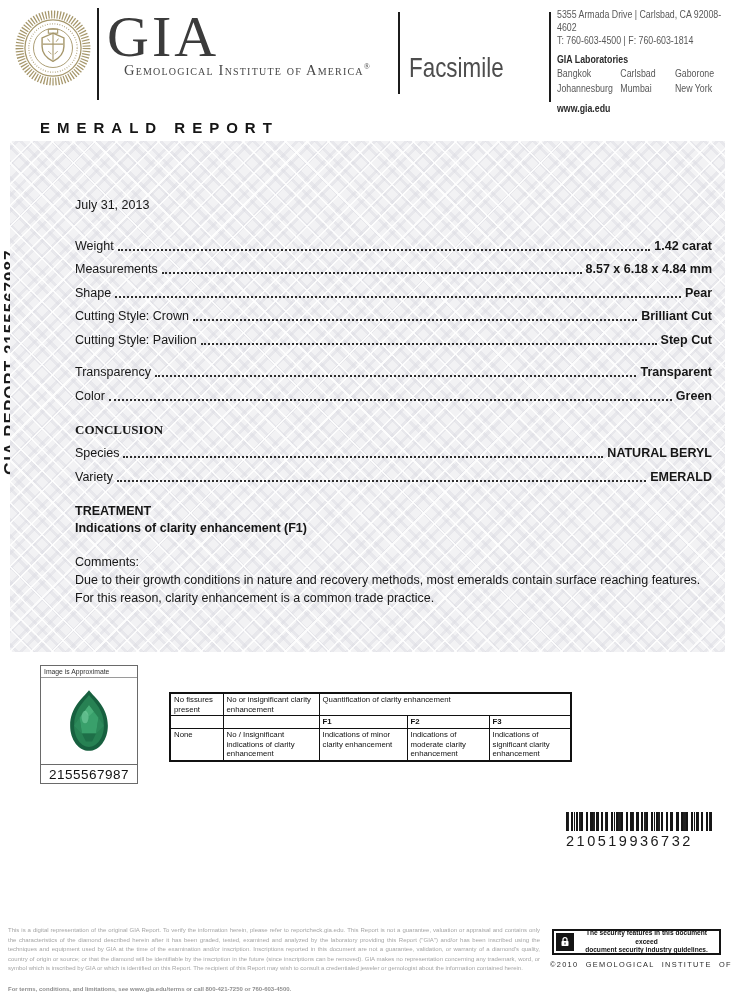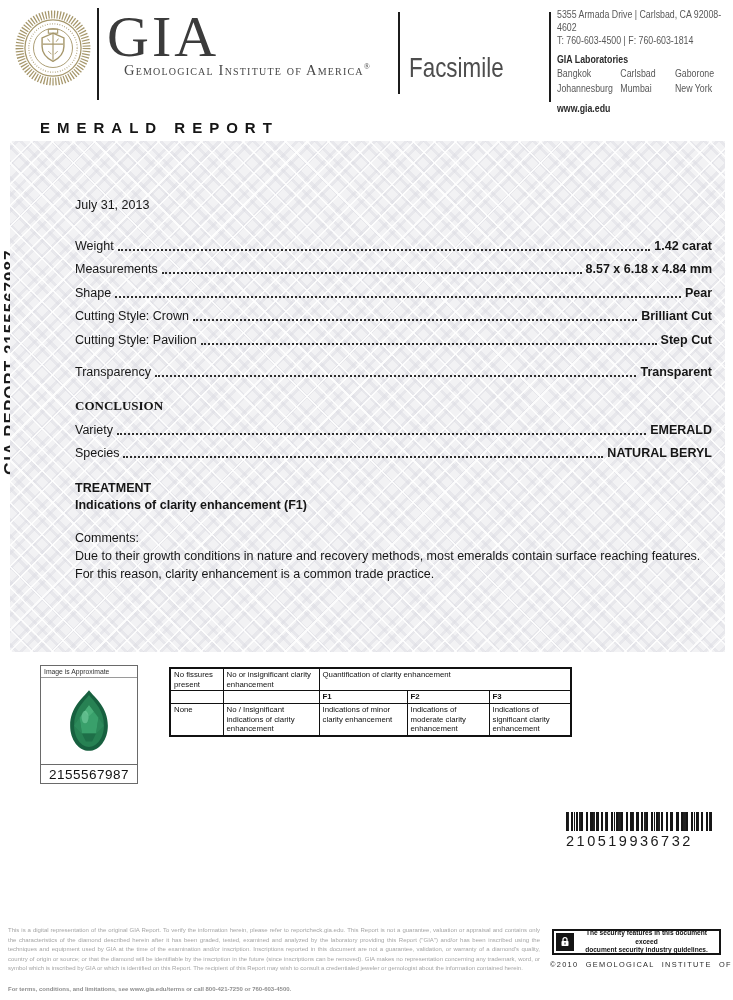--- a/index.html
+++ b/index.html
@@ -53,21 +53,21 @@
 
   
   .img-box{position:absolute;left:40px;top:665px;width:96px;height:117px;border:1px solid #6a6a6a;
            background:#fff;display:flex;flex-direction:column;}
   .img-cap{font-size:6.8px;color:#333;padding:2px 3px 2px;border-bottom:1px solid #9a9a9a;}
   .img-area{flex:1;display:flex;align-items:center;justify-content:center;}
   .img-num{border-top:1px solid #6a6a6a;height:18px;display:flex;align-items:center;
            justify-content:center;font-size:13.5px;letter-spacing:.5px;color:#111;}
 
   
-  .ctable{position:absolute;left:169px;top:667px;border-collapse:collapse;
+  .ctable{position:absolute;left:169px;top:692px;border-collapse:collapse;
           font-size:7.8px;line-height:9.6px;color:#111;}
   .ctable td{border:1px solid #111;padding:1px 3px;vertical-align:top;}
   .ctable{border:2px solid #111;}
   .fcell{font-weight:bold;height:10px;}
 
   
   .barcode{position:absolute;left:566px;top:812px;width:146px;height:19px;background-color:#fff;
     background-image:
       repeating-linear-gradient(90deg,#161616 0 2px,rgba(0,0,0,0) 2px 5px),
       repeating-linear-gradient(90deg,#161616 0 1px,rgba(0,0,0,0) 1px 8px),
@@ -159,32 +159,37 @@
         <span class="lbl">Cutting Style: Pavilion</span>
           <span class="leader"></span>
           <span class="val">Step Cut</span>
       </div>
       <div class="gap9"></div>
       <div class="row">
         <span class="lbl">Transparency</span>
           <span class="leader"></span>
           <span class="val">Transparent</span>
       </div>
+      <div class="row">
+        <span class="lbl">Color</span>
+          <span class="leader"></span>
+          <span class="val">Green</span>
+      </div>
 
       <div class="gap10"></div>
       <div class="sec-head">CONCLUSION</div>
       <div class="row">
+        <span class="lbl">Species</span>
+          <span class="leader"></span>
+          <span class="val">NATURAL BERYL</span>
+      </div>
+      <div class="row">
         <span class="lbl">Variety</span>
           <span class="leader"></span>
           <span class="val">EMERALD</span>
-      </div>
-      <div class="row">
-        <span class="lbl">Species</span>
-          <span class="leader"></span>
-          <span class="val">NATURAL BERYL</span>
       </div>
 
       <div class="gap14"></div>
       <div class="line17 bold-line">TREATMENT</div>
       <div class="line17 bold-line">Indications of clarity enhancement (F1)</div>
 
       <div class="gap16"></div>
       <div class="comments">
         <div>Comments:</div>
         <div>Due to their growth conditions in nature and recovery methods, most emeralds contain surface reaching features.</div>

